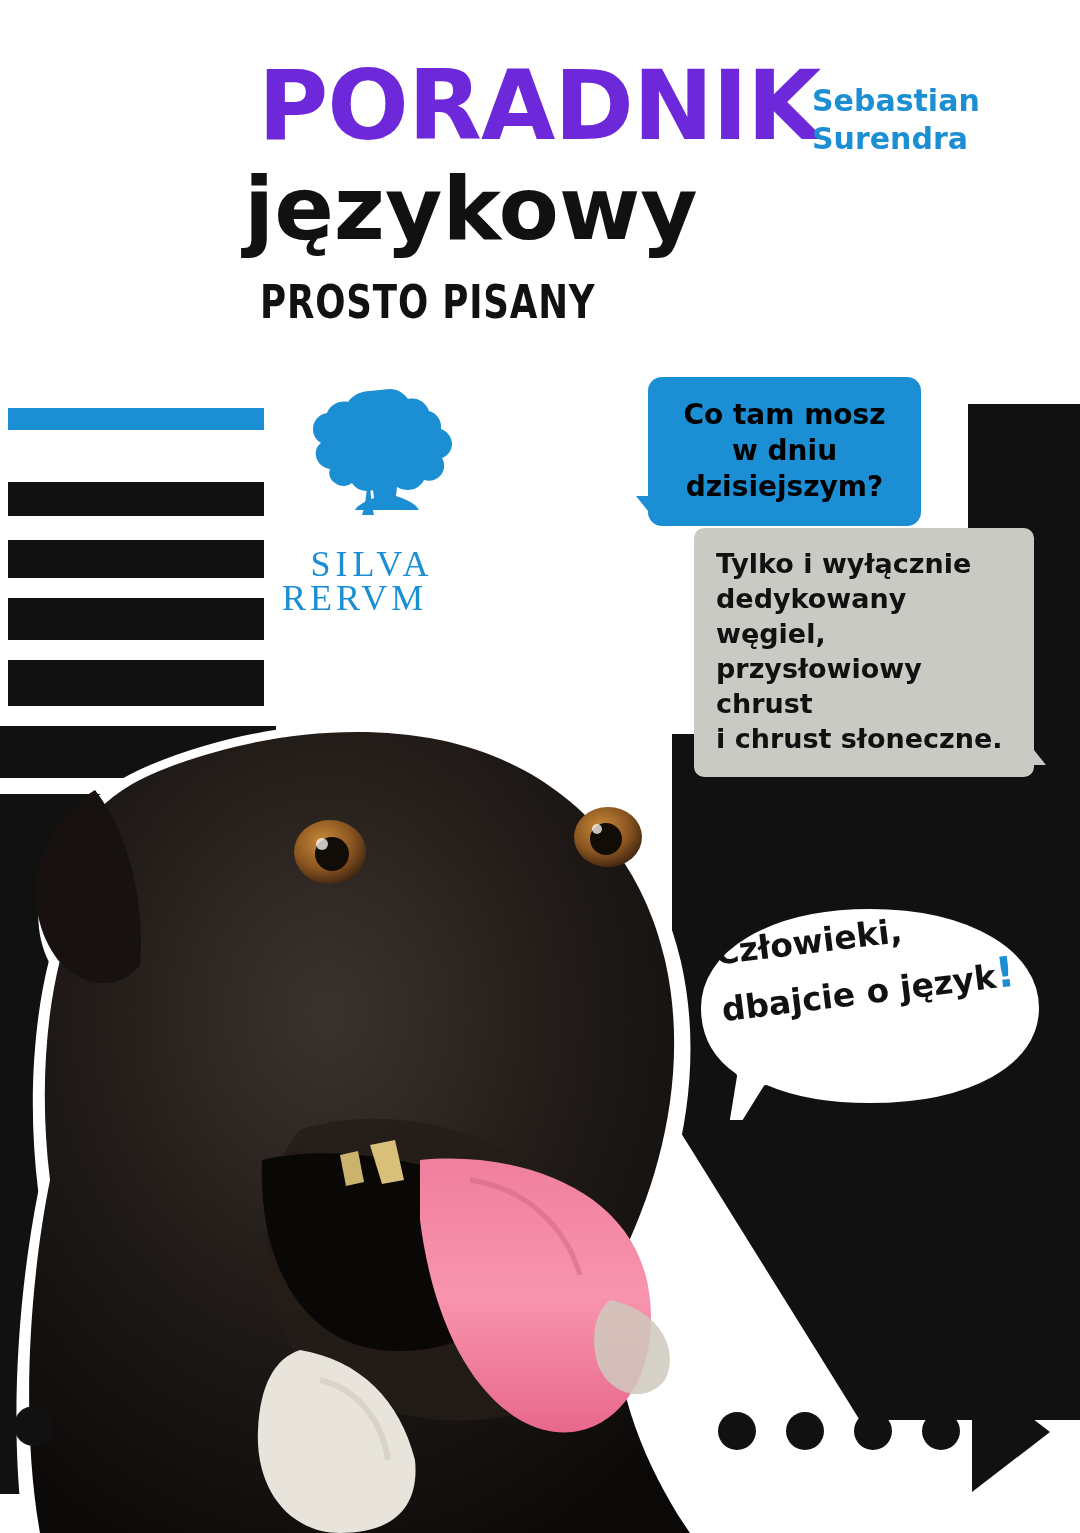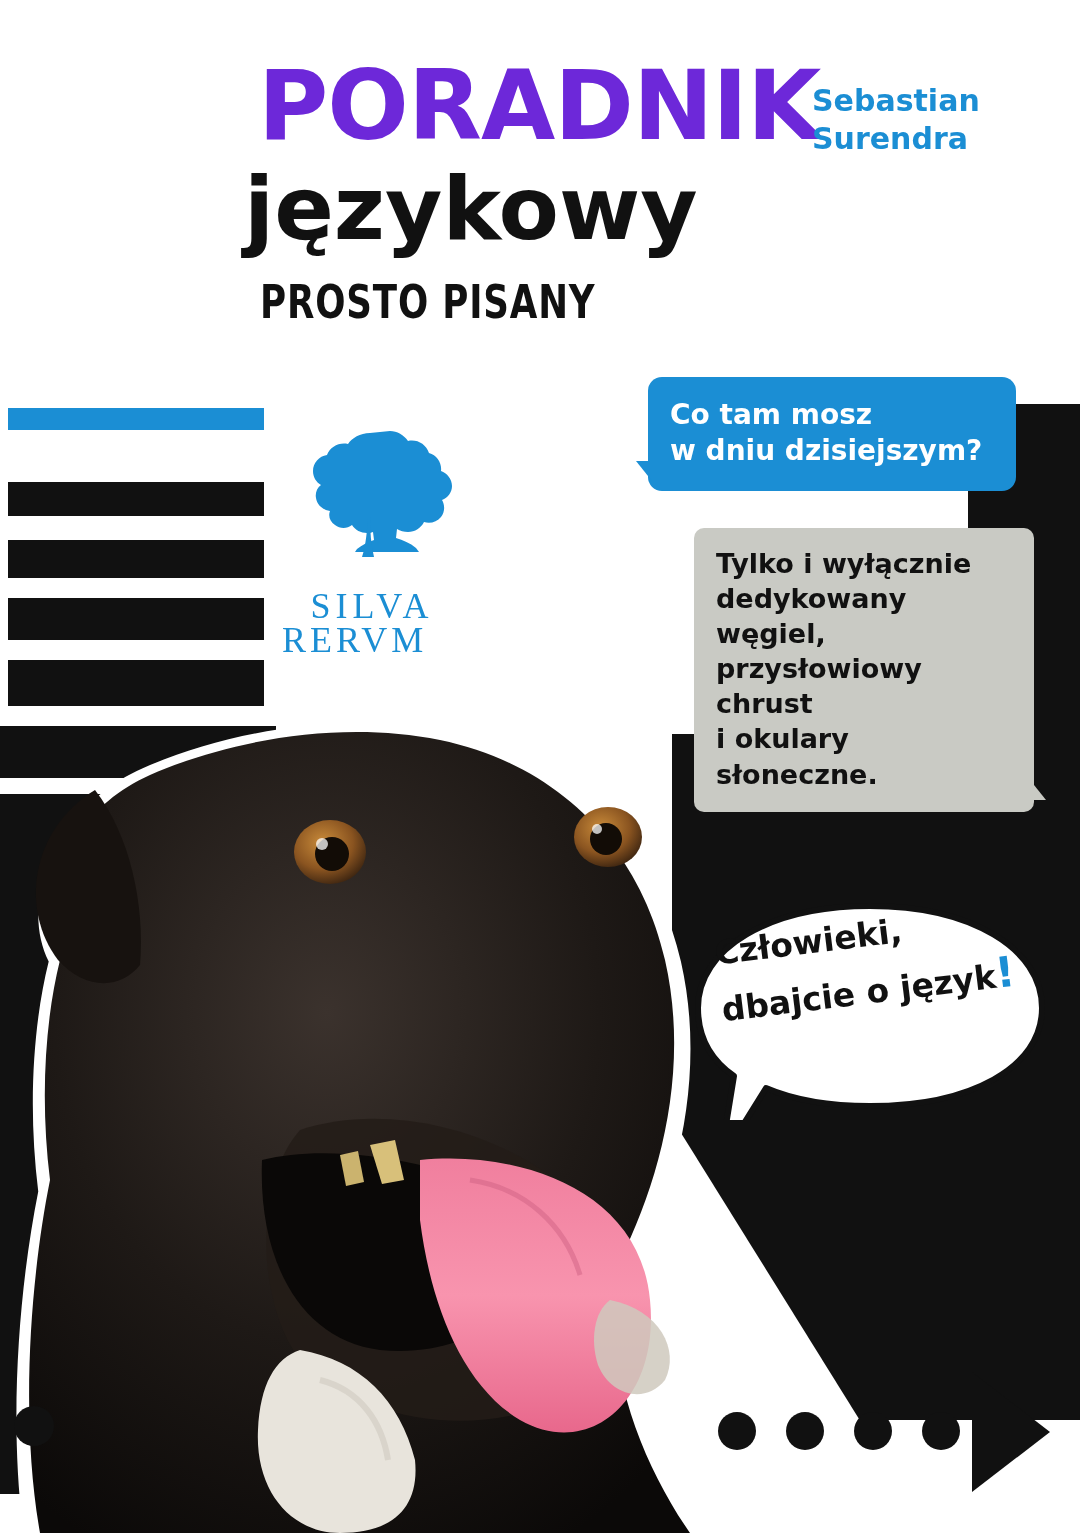--- a/index.html
+++ b/index.html
@@ -77,21 +77,21 @@
   
   .block-right {
     position: absolute;
     background: #111111;
   }
 
   
   .logo-wrap {
     position: absolute;
     left: 282px;
-    top: 421px;
+    top: 379px;
     width: 180px;
     height: 240px;
     color: #1b8ed4;
   }
   .logo-wrap svg { display: block; }
   .logo-text1 {
     position: absolute;
     left: 0;
     top: 164px;
     width: 180px;
@@ -111,30 +111,31 @@
     font-size: 36px;
     letter-spacing: 4px;
     color: #1b8ed4;
   }
 
   
   .bubble-blue {
     position: absolute;
     left: 648px;
     top: 377px;
-    width: 368px;
+    width: 273px;
     background: #1b8ed4;
-    color: #ffffff;
+    color: #000000;
     border-radius: 14px;
     padding: 20px 22px 22px 22px;
     font-size: 28px;
     font-weight: 700;
     line-height: 1.28;
     box-sizing: border-box;
     font-family: "DejaVu Sans", sans-serif;
+    text-align: center;
   }
   .bubble-blue::after {
     content: "";
     position: absolute;
     left: -12px;
     bottom: 10px;
     width: 0;
     height: 0;
     border-style: solid;
     border-width: 0 16px 20px 0;
@@ -256,21 +257,21 @@
 
   <div class="bubble-blue">
     <div>Co tam mosz</div>
     <div>w dniu dzisiejszym?</div>
   </div>
 
   <div class="bubble-gray">
     <div>Tylko i wyłącznie</div>
     <div>dedykowany węgiel,</div>
     <div>przysłowiowy chrust</div>
-    <div>i okulary słoneczne.</div>
+    <div>i chrust słoneczne.</div>
   </div>
 
   <svg class="dog" viewBox="0 0 730 873">
     <defs>
       <radialGradient id="furG" cx="45%" cy="35%" r="75%">
         <stop offset="0%" stop-color="#3b322d"></stop>
         <stop offset="55%" stop-color="#1e1916"></stop>
         <stop offset="100%" stop-color="#0b0908"></stop>
       </radialGradient>
       <linearGradient id="tongueG" x1="0" y1="0" x2="0" y2="1">

